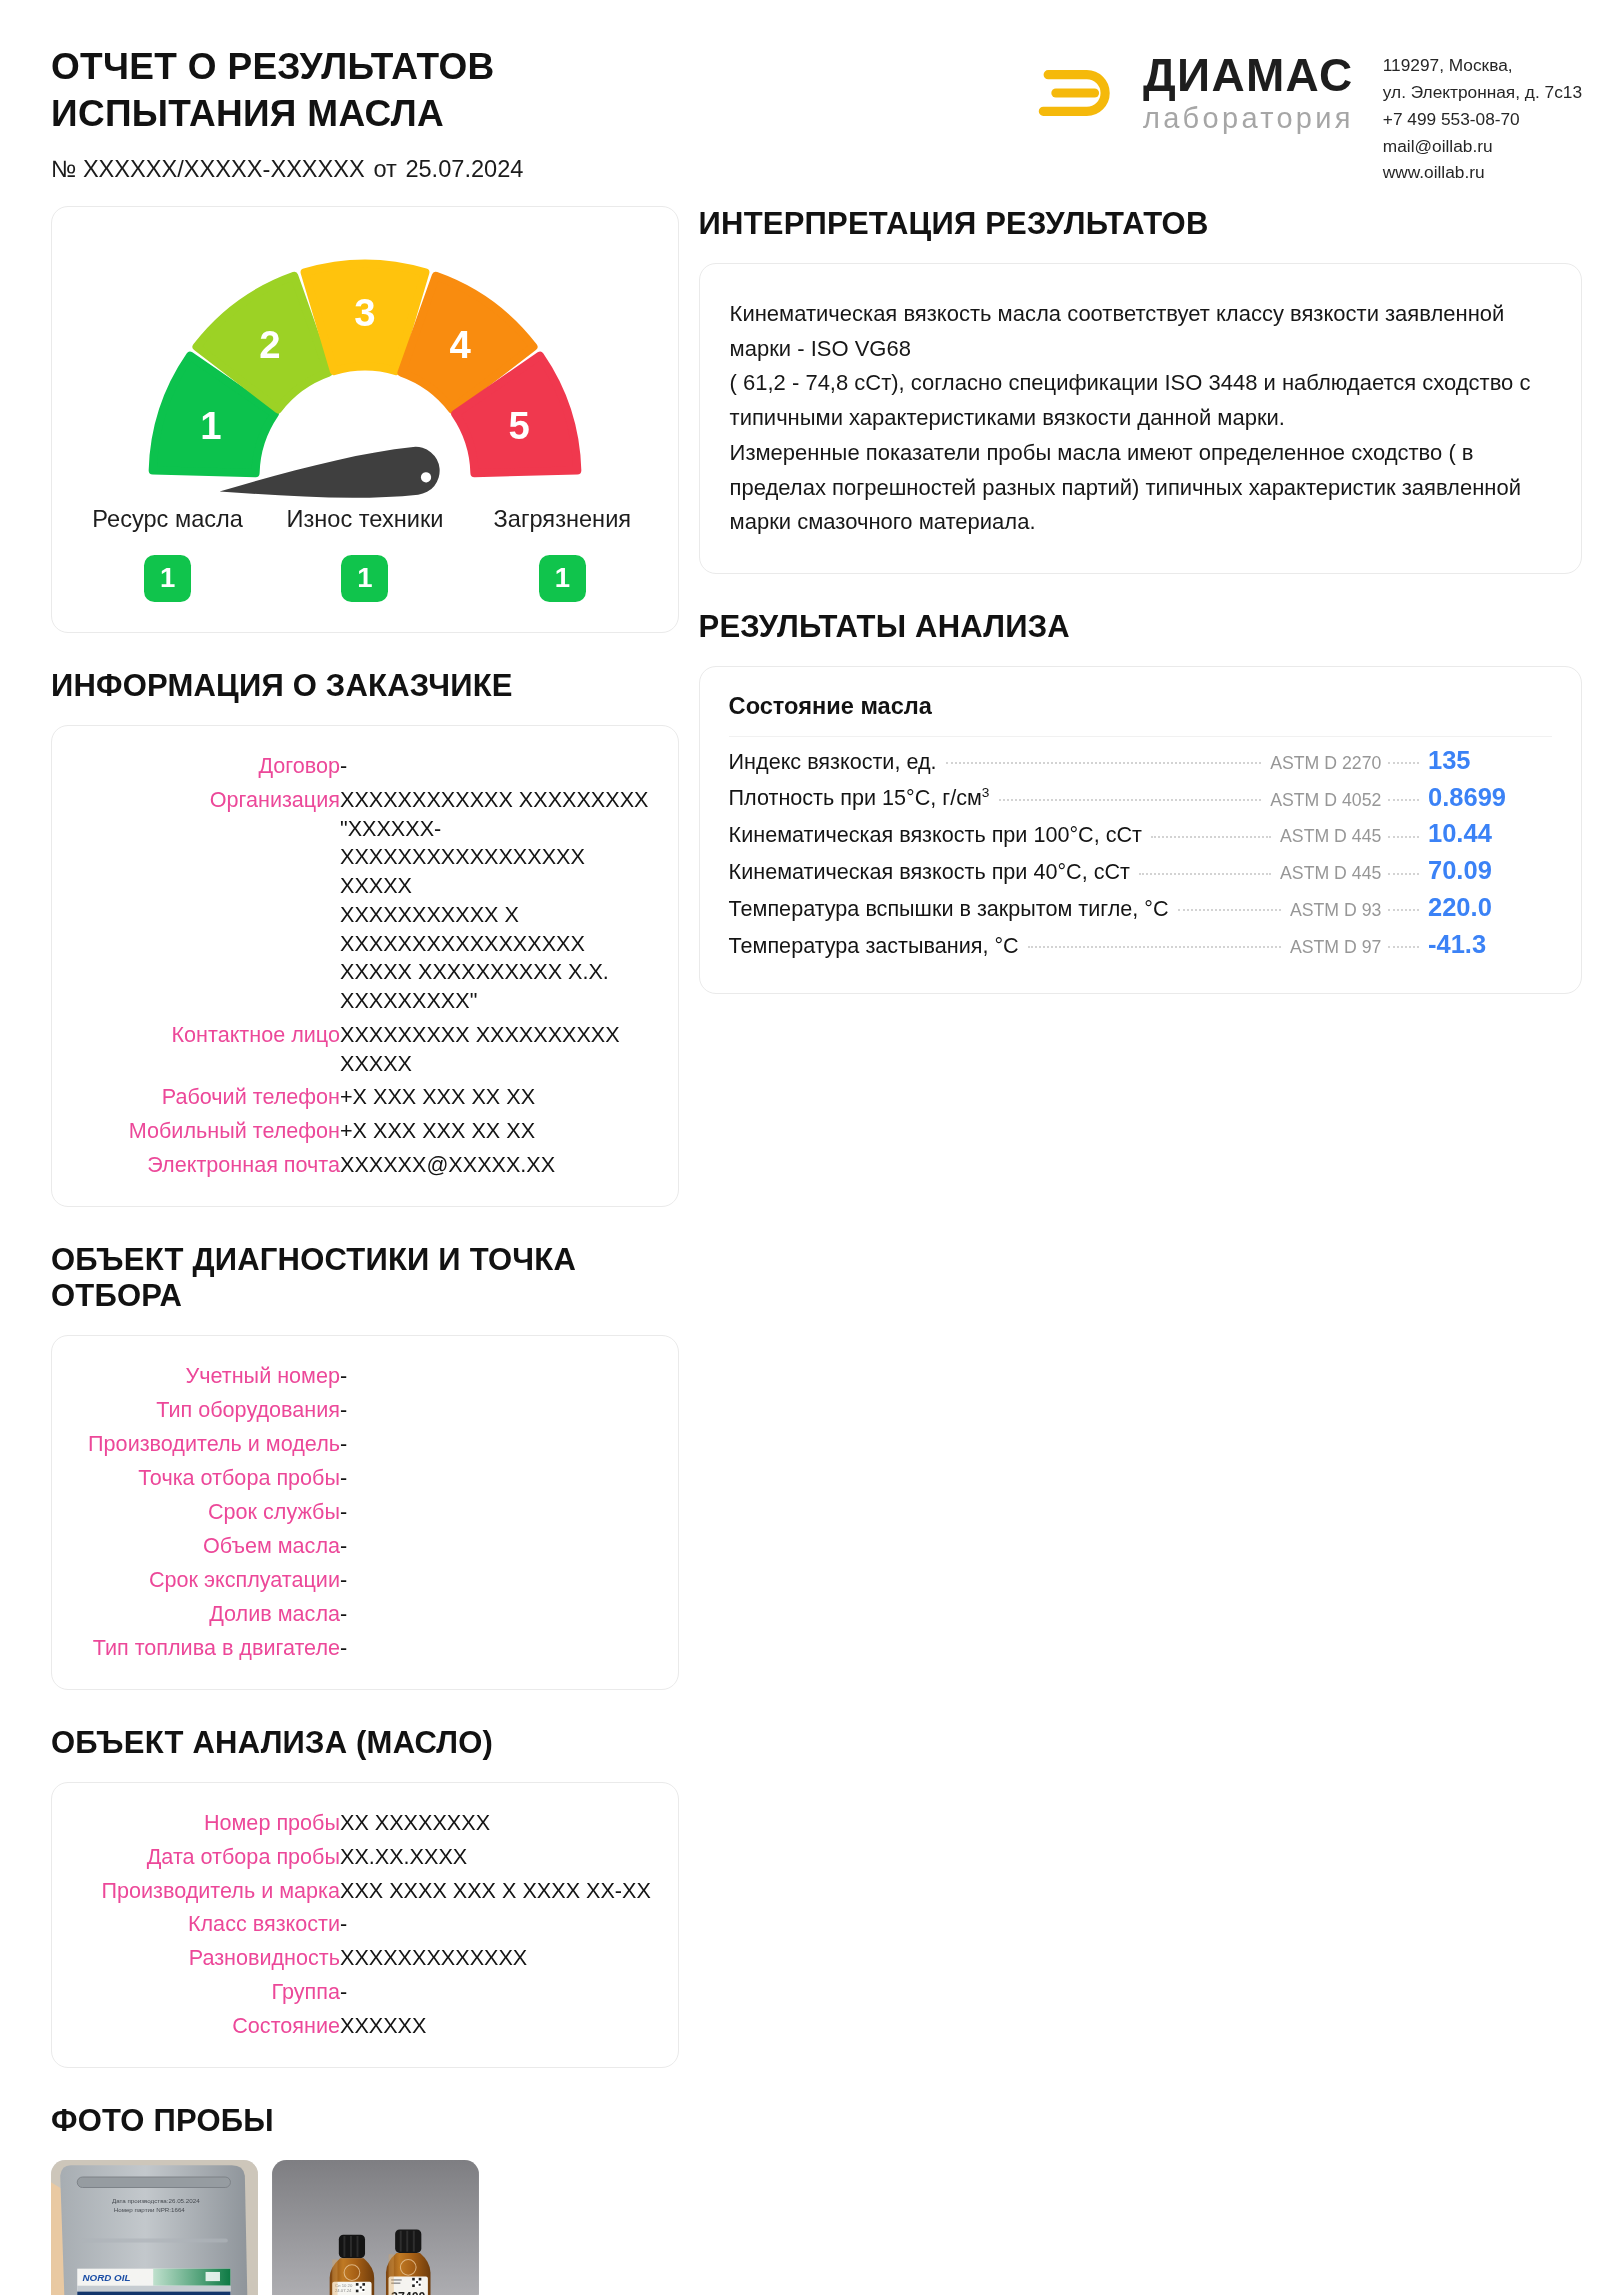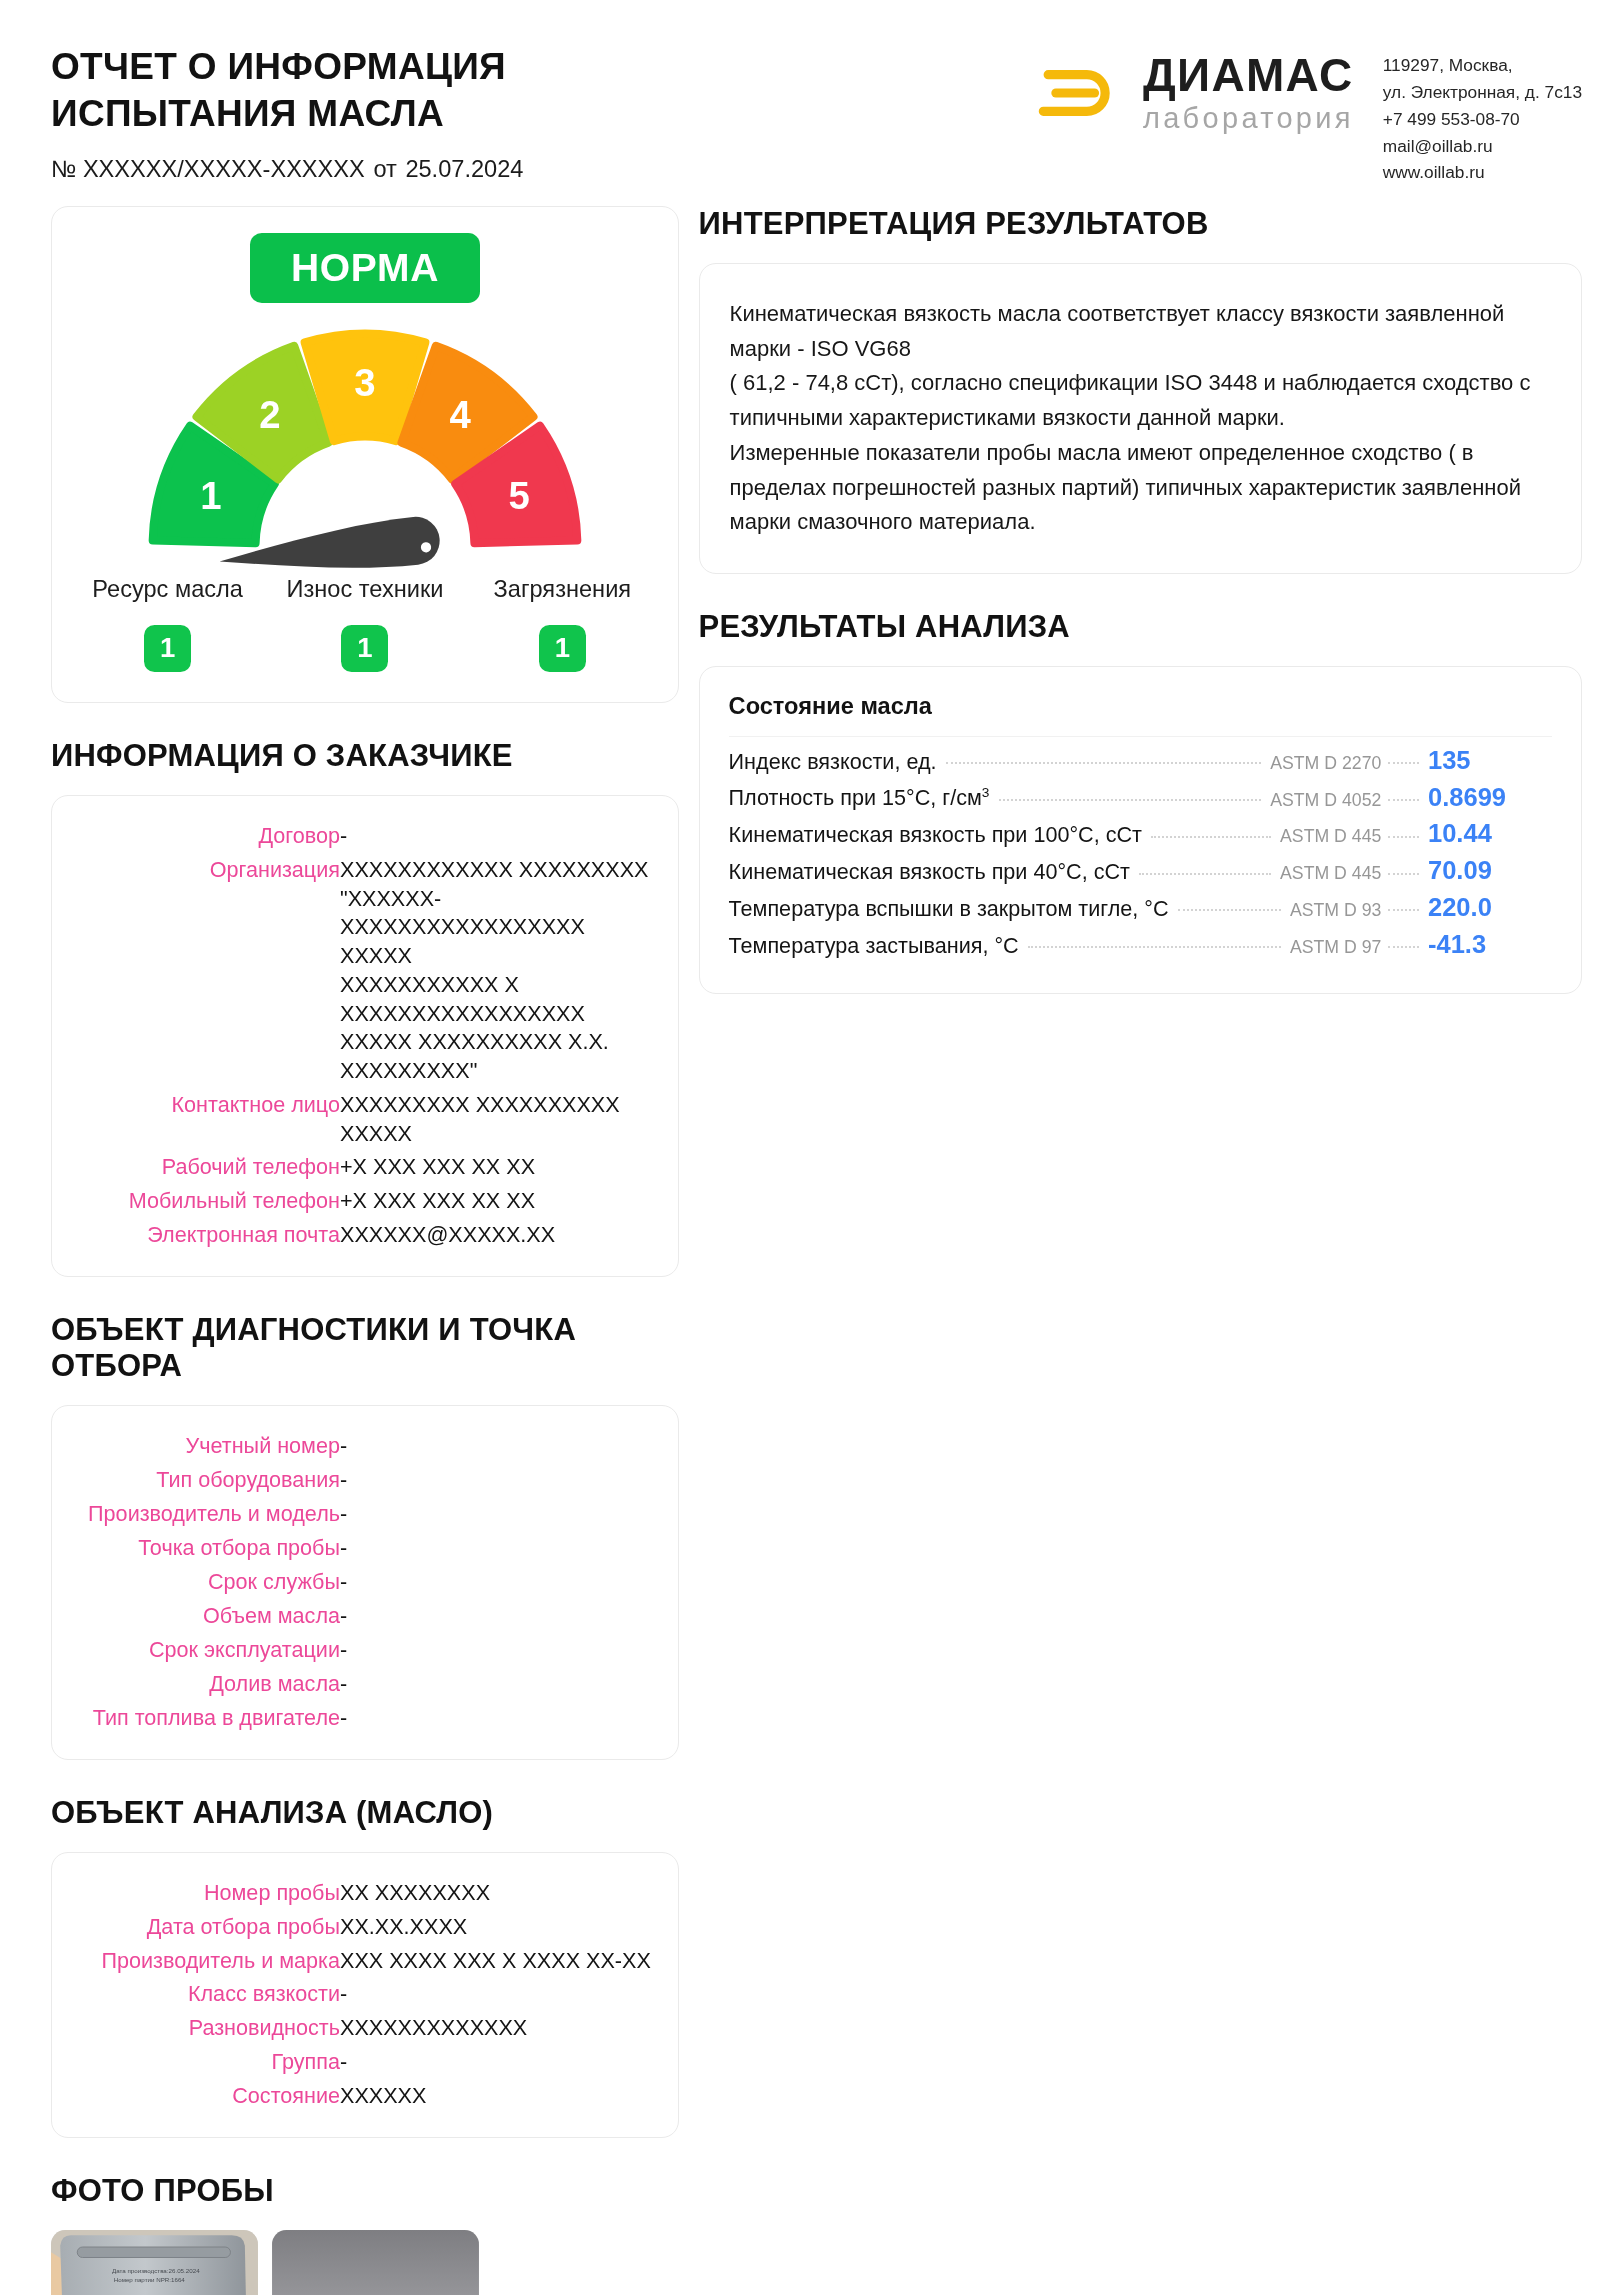--- a/index.html
+++ b/index.html
@@ -62,21 +62,21 @@
   .photo svg{display:block;width:100%;height:100%;}
 </style>
 </head>
 <body>
 
 <div class="page">
 
   <div class="hdr">
     <div>
       <h1>
-        <span>ОТЧЕТ О ИНФОРМАЦИЯ</span><br>
+        <span>ОТЧЕТ О РЕЗУЛЬТАТОВ</span><br>
         <span>ИСПЫТАНИЯ МАСЛА</span>
       </h1>
       <div class="report-line">
         <span>№</span>
         <span>XXXXXX/XXXXX-XXXXXX</span>
         <span class="sep">от</span>
         <span>25.07.2024</span>
       </div>
     </div>
     <div class="brand">
@@ -103,21 +103,20 @@
       </div>
     </div>
   </div>
 
   <div class="cols">
 
     <div class="col-l">
 
       <section>
         <div class="card gauge-card">
-          <span class="status-badge" style="background: rgb(11, 191, 75);">НОРМА</span>
           <svg class="gauge-svg" viewBox="0 0 660 372">
             <g stroke-width="12" stroke-linejoin="round">
               <path d="M 20.1 321.9 A 310 310 0 0 1 74.5 154.4 L 198.1 239.4 A 160 160 0 0 0 170.1 325.8 Z" fill="#0CC24D" stroke="#0CC24D"></path>
               <path d="M 84.1 141.3 A 310 310 0 0 1 226.5 37.8 L 276.6 179.2 A 160 160 0 0 0 203.1 232.6 Z" fill="#9CD225" stroke="#9CD225"></path>
               <path d="M 242.0 32.8 A 310 310 0 0 1 418.0 32.8 L 375.4 176.6 A 160 160 0 0 0 284.6 176.6 Z" fill="#FFC30D" stroke="#FFC30D"></path>
               <path d="M 433.5 37.8 A 310 310 0 0 1 575.9 141.3 L 456.9 232.6 A 160 160 0 0 0 383.4 179.2 Z" fill="#F98C0F" stroke="#F98C0F"></path>
               <path d="M 585.5 154.4 A 310 310 0 0 1 639.9 321.9 L 489.9 325.8 A 160 160 0 0 0 461.9 239.4 Z" fill="#F0384E" stroke="#F0384E"></path>
             </g>
             <g fill="#ffffff" font-family="Liberation Sans, sans-serif" font-size="56" font-weight="700" text-anchor="middle">
               <text x="105" y="276">1</text>

